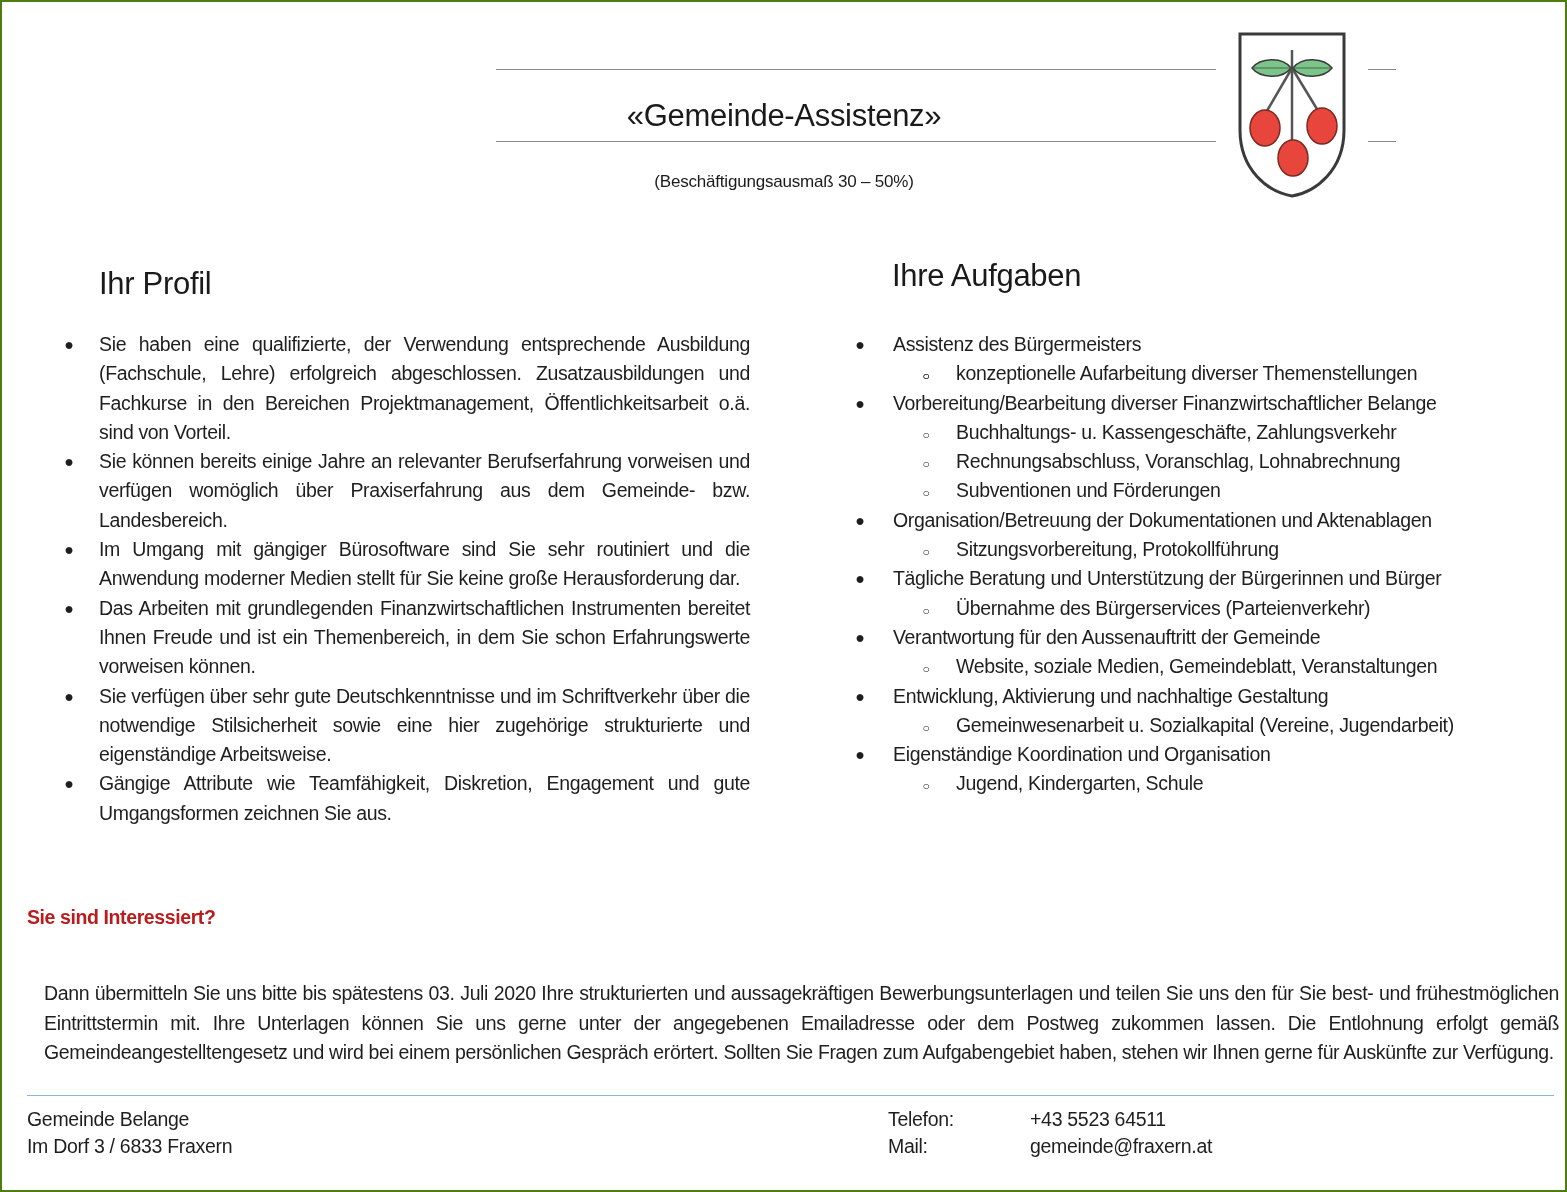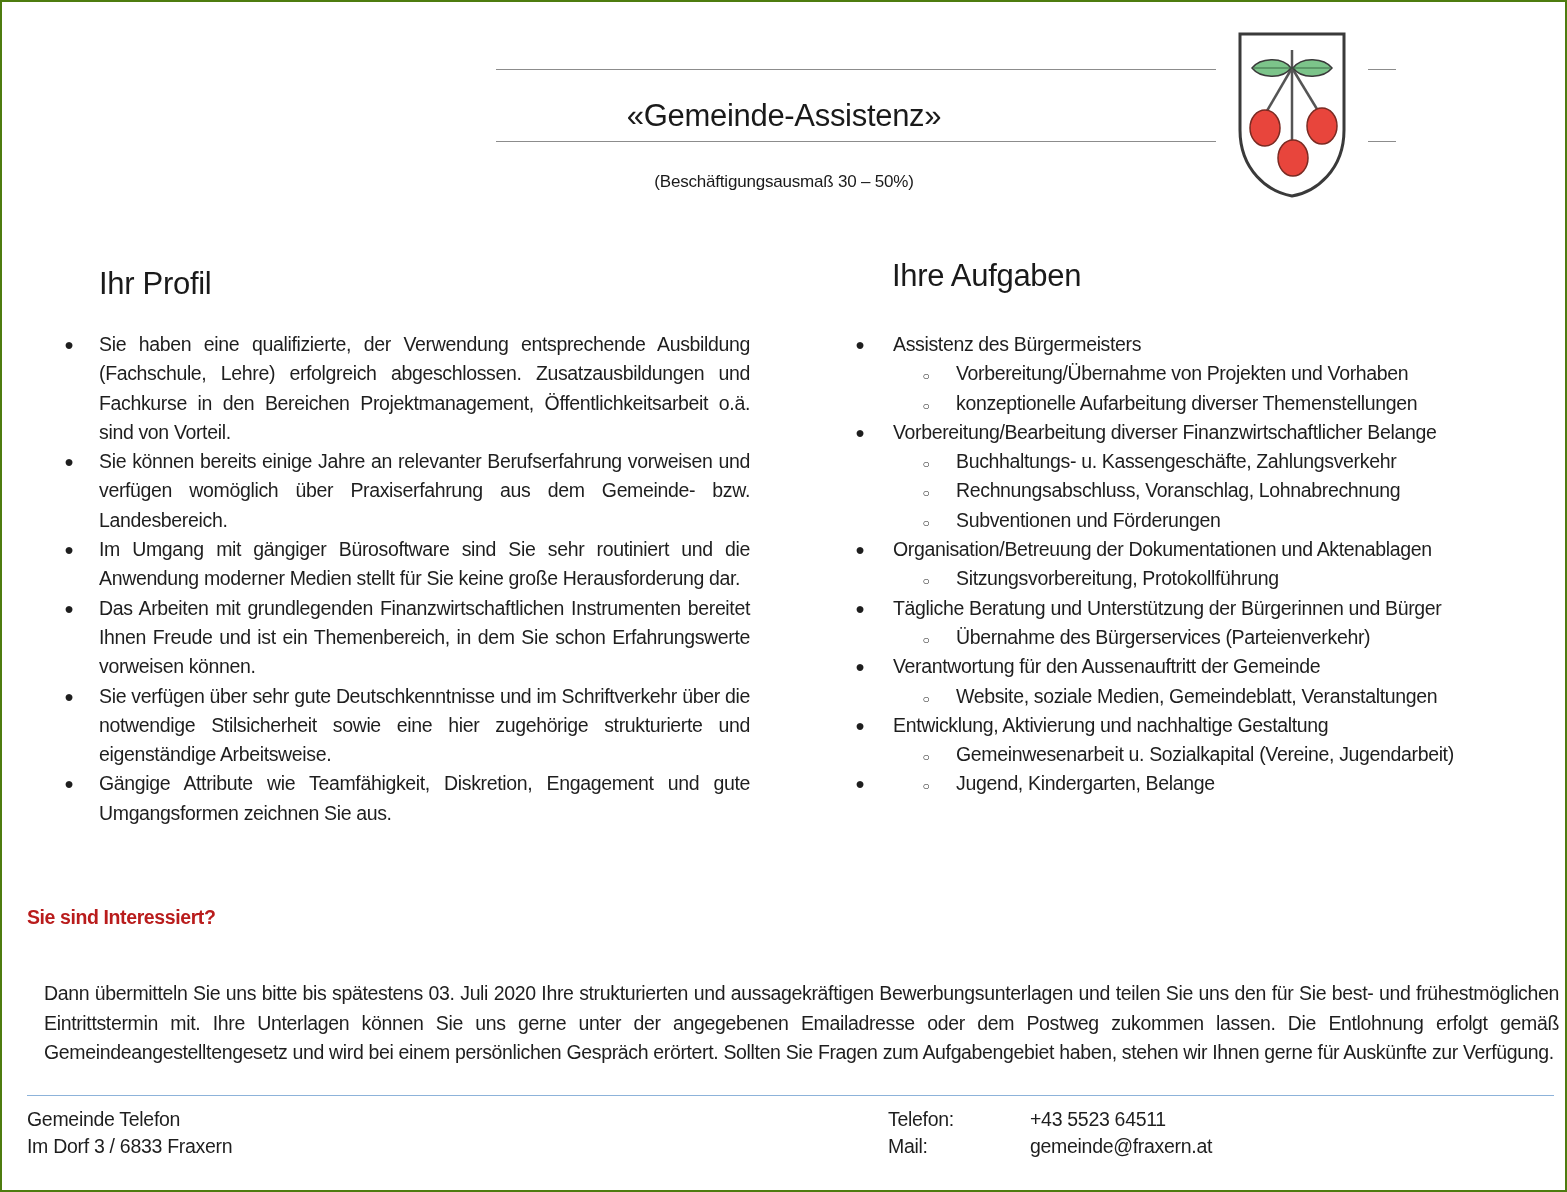--- a/index.html
+++ b/index.html
@@ -95,50 +95,50 @@
     <li><span class="bullet">●</span><span>Sie können bereits einige Jahre an relevanter Berufserfahrung vorweisen und verfügen womöglich über Praxiserfahrung aus dem Gemeinde- bzw. Landesbereich.</span></li>
     <li><span class="bullet">●</span><span>Im Umgang mit gängiger Bürosoftware sind Sie sehr routiniert und die Anwendung moderner Medien stellt für Sie keine große Herausforderung dar.</span></li>
     <li><span class="bullet">●</span><span>Das Arbeiten mit grundlegenden Finanzwirtschaftlichen Instrumenten bereitet Ihnen Freude und ist ein Themenbereich, in dem Sie schon Erfahrungswerte vorweisen können.</span></li>
     <li><span class="bullet">●</span><span>Sie verfügen über sehr gute Deutschkenntnisse und im Schriftverkehr über die notwendige Stilsicherheit sowie eine hier zugehörige strukturierte und eigenständige Arbeitsweise.</span></li>
     <li><span class="bullet">●</span><span>Gängige Attribute wie Teamfähigkeit, Diskretion, Engagement und gute Umgangsformen zeichnen Sie aus.</span></li>
   </ul>
 
   <div class="col-heading" style="left:890px; top:256px;">Ihre Aufgaben</div>
   <ul class="list task-list">
     <li class="main"><span class="bullet">●</span><span>Assistenz des Bürgermeisters</span></li>
-    <li class="sub"><span class="bullet">○</span><span>Vorbereitung/Übernahme von Projekten und Vorhaben</span></li>
+    <li class="sub"><span class="bullet">○</span></li>
     <li class="sub"><span class="bullet">○</span><span>konzeptionelle Aufarbeitung diverser Themenstellungen</span></li>
 
     <li class="main"><span class="bullet">●</span><span>Vorbereitung/Bearbeitung diverser Finanzwirtschaftlicher Belange</span></li>
     <li class="sub"><span class="bullet">○</span><span>Buchhaltungs- u. Kassengeschäfte, Zahlungsverkehr</span></li>
     <li class="sub"><span class="bullet">○</span><span>Rechnungsabschluss, Voranschlag, Lohnabrechnung</span></li>
     <li class="sub"><span class="bullet">○</span><span>Subventionen und Förderungen</span></li>
 
     <li class="main"><span class="bullet">●</span><span>Organisation/Betreuung der Dokumentationen und Aktenablagen</span></li>
     <li class="sub"><span class="bullet">○</span><span>Sitzungsvorbereitung, Protokollführung</span></li>
 
     <li class="main"><span class="bullet">●</span><span>Tägliche Beratung und Unterstützung der Bürgerinnen und Bürger</span></li>
     <li class="sub"><span class="bullet">○</span><span>Übernahme des Bürgerservices (Parteienverkehr)</span></li>
 
     <li class="main"><span class="bullet">●</span><span>Verantwortung für den Aussenauftritt der Gemeinde</span></li>
     <li class="sub"><span class="bullet">○</span><span>Website, soziale Medien, Gemeindeblatt, Veranstaltungen</span></li>
 
     <li class="main"><span class="bullet">●</span><span>Entwicklung, Aktivierung und nachhaltige Gestaltung</span></li>
     <li class="sub"><span class="bullet">○</span><span>Gemeinwesenarbeit u. Sozialkapital (Vereine, Jugendarbeit)</span></li>
 
-    <li class="main"><span class="bullet">●</span></li>
-    <li class="sub"><span class="bullet">○</span><span>Jugend, Kindergarten, Belange</span></li>
+    <li class="main"><span class="bullet">●</span><span>Eigenständige Koordination und Organisation</span></li>
+    <li class="sub"><span class="bullet">○</span><span>Jugend, Kindergarten, Schule</span></li>
   </ul>
 
   <div class="interest-heading">Sie sind Interessiert?</div>
   <p class="interest-body">Dann übermitteln Sie uns bitte bis spätestens 03. Juli 2020 Ihre strukturierten und aussagekräftigen Bewerbungsunterlagen und teilen Sie uns den für Sie best- und frühestmöglichen Eintrittstermin mit. Ihre Unterlagen können Sie uns gerne unter der angegebenen Emailadresse oder dem Postweg zukommen lassen. Die Entlohnung erfolgt gemäß Gemeindeangestelltengesetz und wird bei einem persönlichen Gespräch erörtert. Sollten Sie Fragen zum Aufgabengebiet haben, stehen wir Ihnen gerne für Auskünfte zur Verfügung.</p>
 
   <div class="footer-rule"></div>
   <div class="footer-left">
-    <div>Gemeinde Telefon</div>
+    <div>Gemeinde Belange</div>
     <div>Im Dorf 3 / 6833 Fraxern</div>
   </div>
   <div class="footer-right">
     <div class="footer-row">
       <span class="footer-label">Telefon:</span>
       <span>+43 5523 64511</span>
     </div>
     <div class="footer-row">
       <span class="footer-label">Mail:</span>
       <span>gemeinde@fraxern.at</span>

